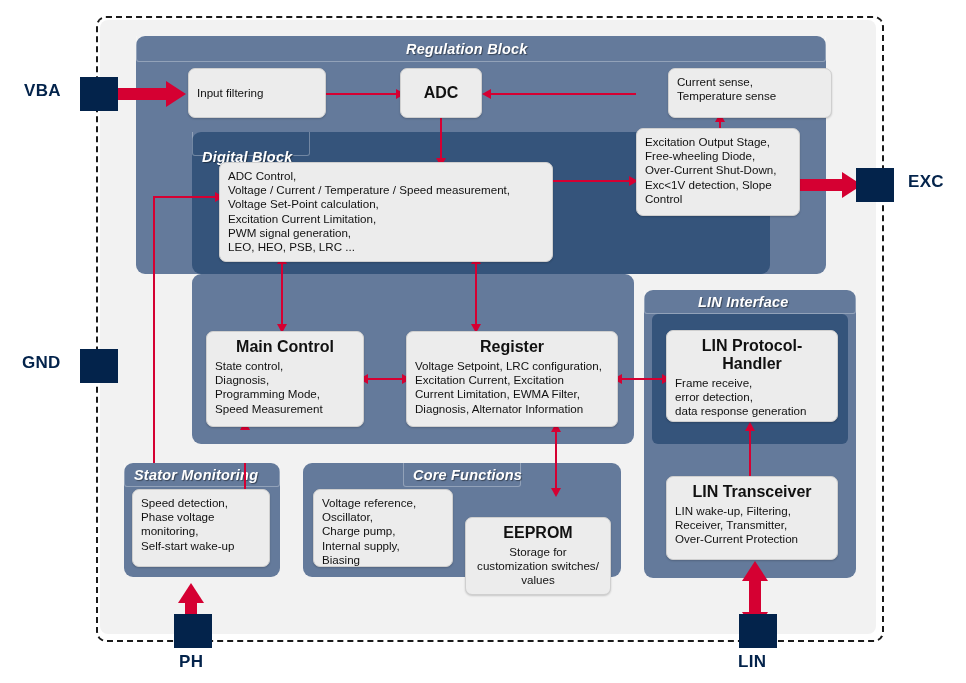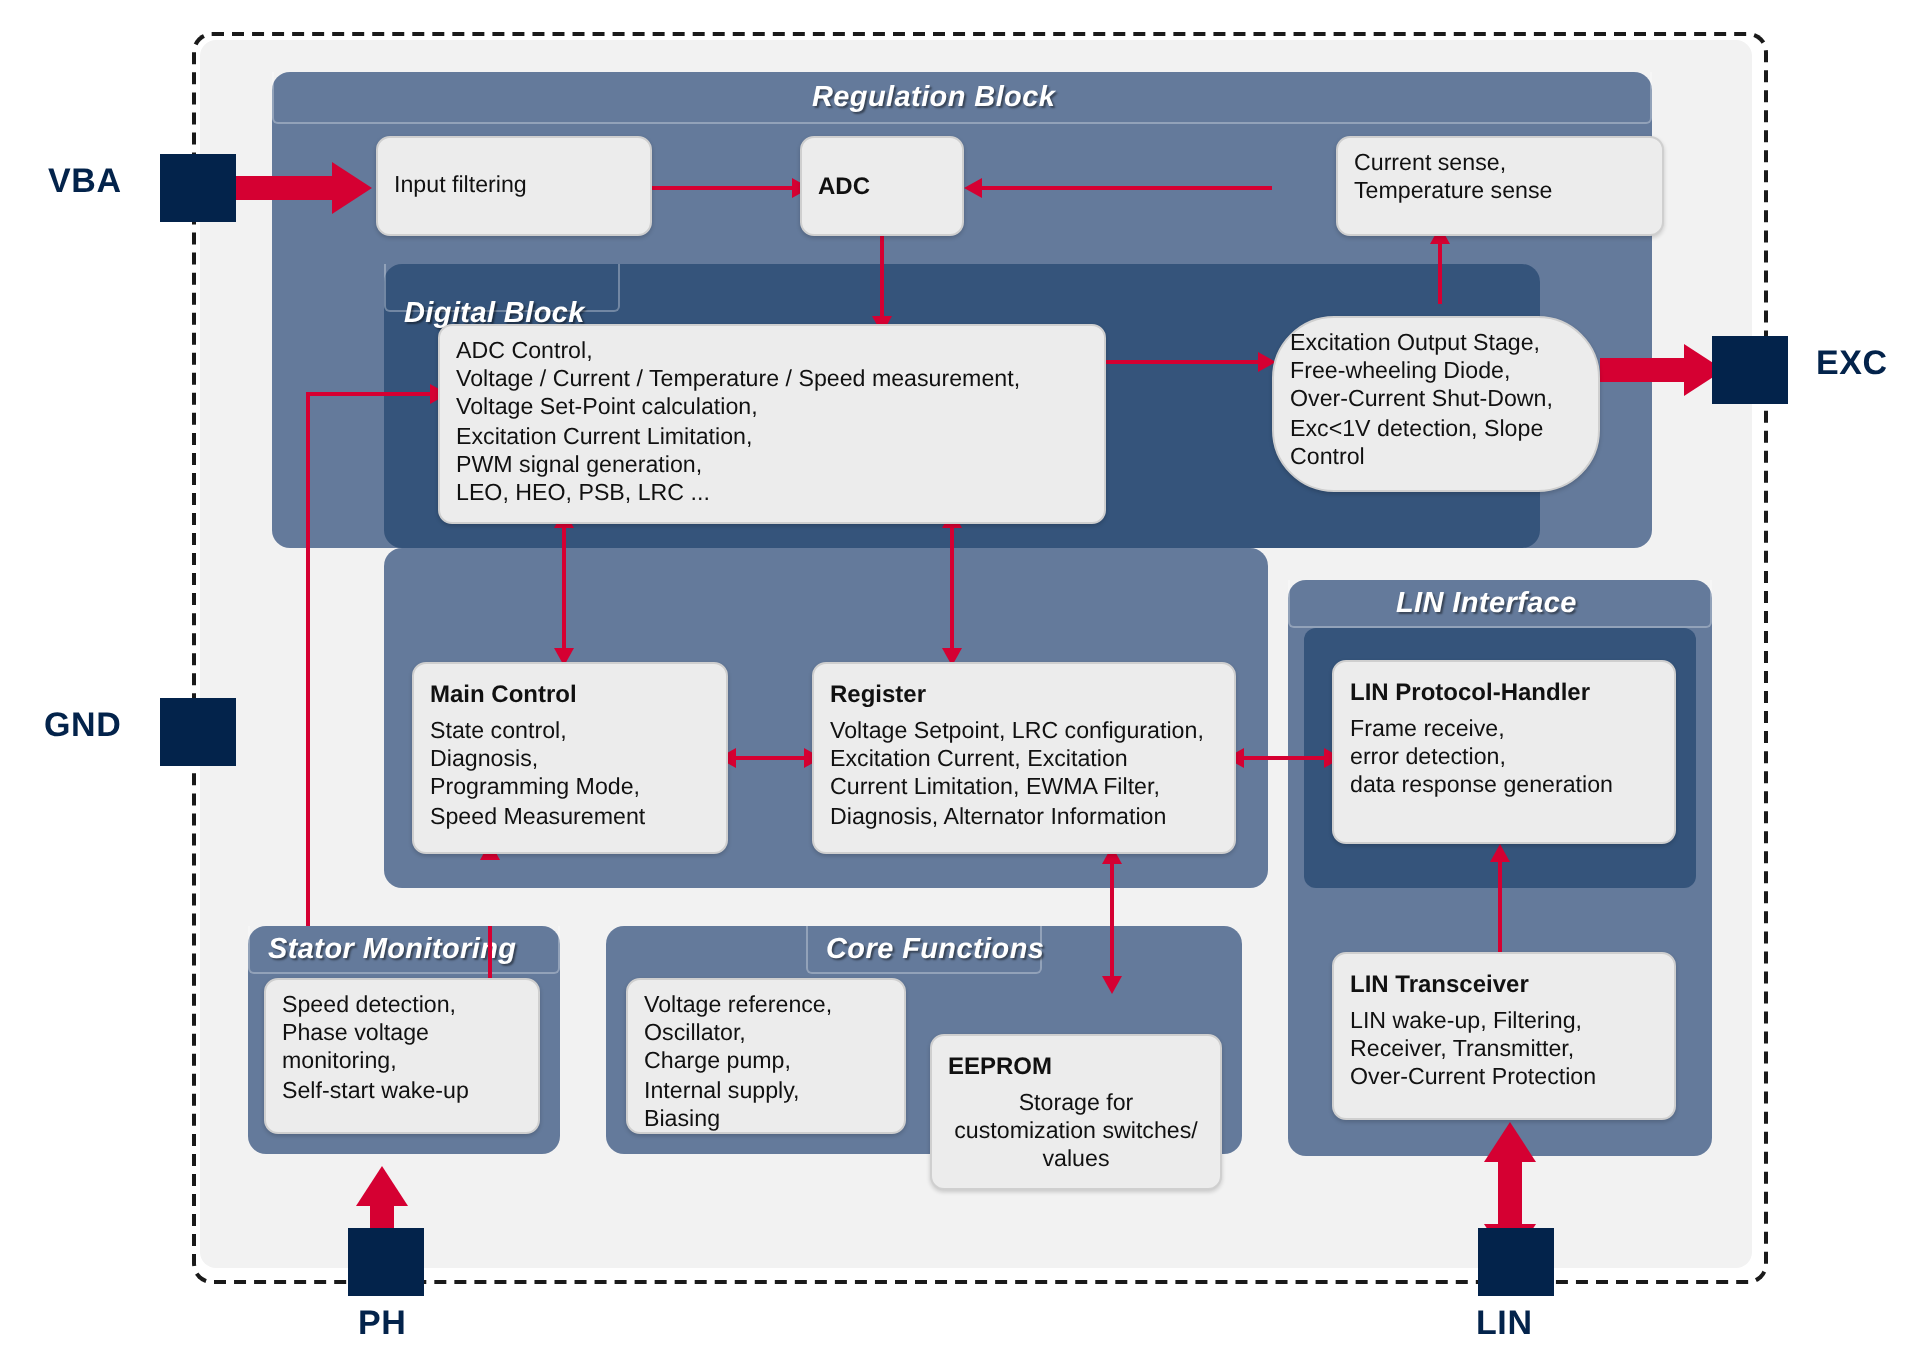--- a/index.html
+++ b/index.html
@@ -32,21 +32,21 @@
     border-radius:0 0 3px 3px;background:transparent;
   }
 
   
   .box{
     position:absolute;box-sizing:border-box;background:#ececec;
     border:1px solid #cfcfcf;border-radius:7px;color:#111111;
     font-size:11.6px;line-height:14.2px;padding:6px 8px;
     box-shadow:0 1px 2px rgba(0,0,0,.18);
   }
-  .box .hd{display:block;text-align:left;font-weight:bold;font-size:12px;
+  .box .hd{display:block;text-align:center;font-weight:bold;font-size:16px;
            line-height:18px;margin-bottom:3px;}
   .box.center{text-align:center;}
   .box.mid-v{display:flex;flex-direction:column;justify-content:center;}
   .box .bd{display:block;white-space:pre-line;}
 
   
   .pin{position:absolute;background:#03234b;}
   .pin-label{position:absolute;color:#03234b;font-weight:bold;font-size:17px;
              white-space:nowrap;letter-spacing:.3px;}
 
@@ -163,21 +163,21 @@
 
   <div class="box center mid-v" style="left:400px;top:68px;width:82px;height:50px;">
     <span class="hd" style="margin:0;">ADC</span>
   </div>
 
   <div class="box" style="left:668px;top:68px;width:164px;height:50px;">
     <span class="bd">Current sense,
 Temperature sense</span>
   </div>
 
-  <div class="box" style="left:636px;top:158px;width:164px;height:88px;border-radius:31px;">
+  <div class="box" style="left:636px;top:128px;width:164px;height:88px;">
     <span class="bd">Excitation Output Stage,
 Free-wheeling Diode,
 Over-Current Shut-Down,
 Exc&lt;1V detection, Slope
 Control</span>
   </div>
 
   <div class="box" style="left:219px;top:162px;width:334px;height:100px;">
     <span class="bd">ADC Control,
 Voltage / Current / Temperature / Speed measurement,

